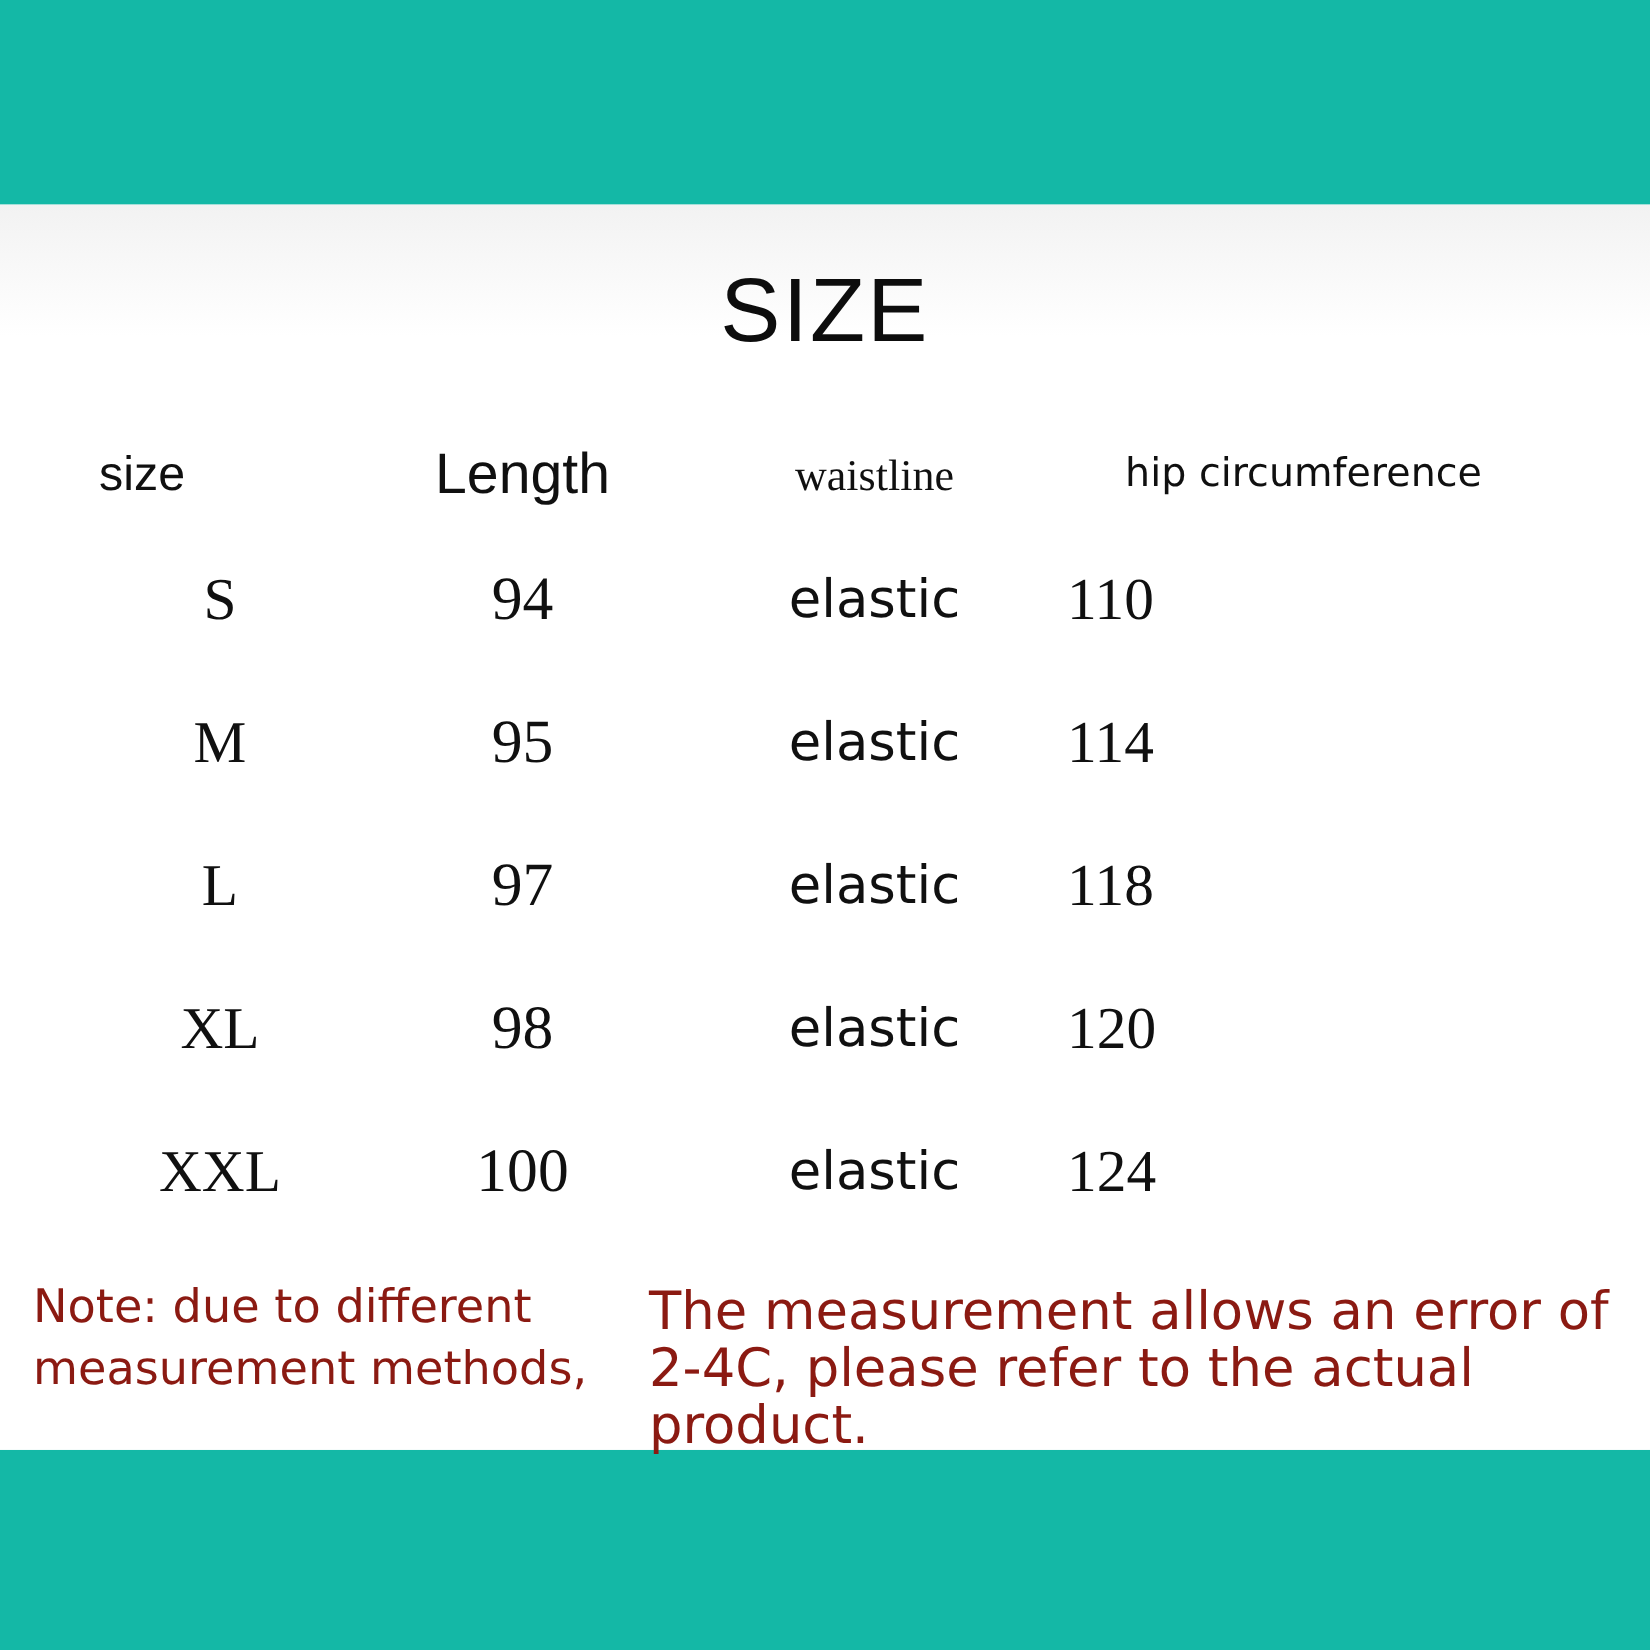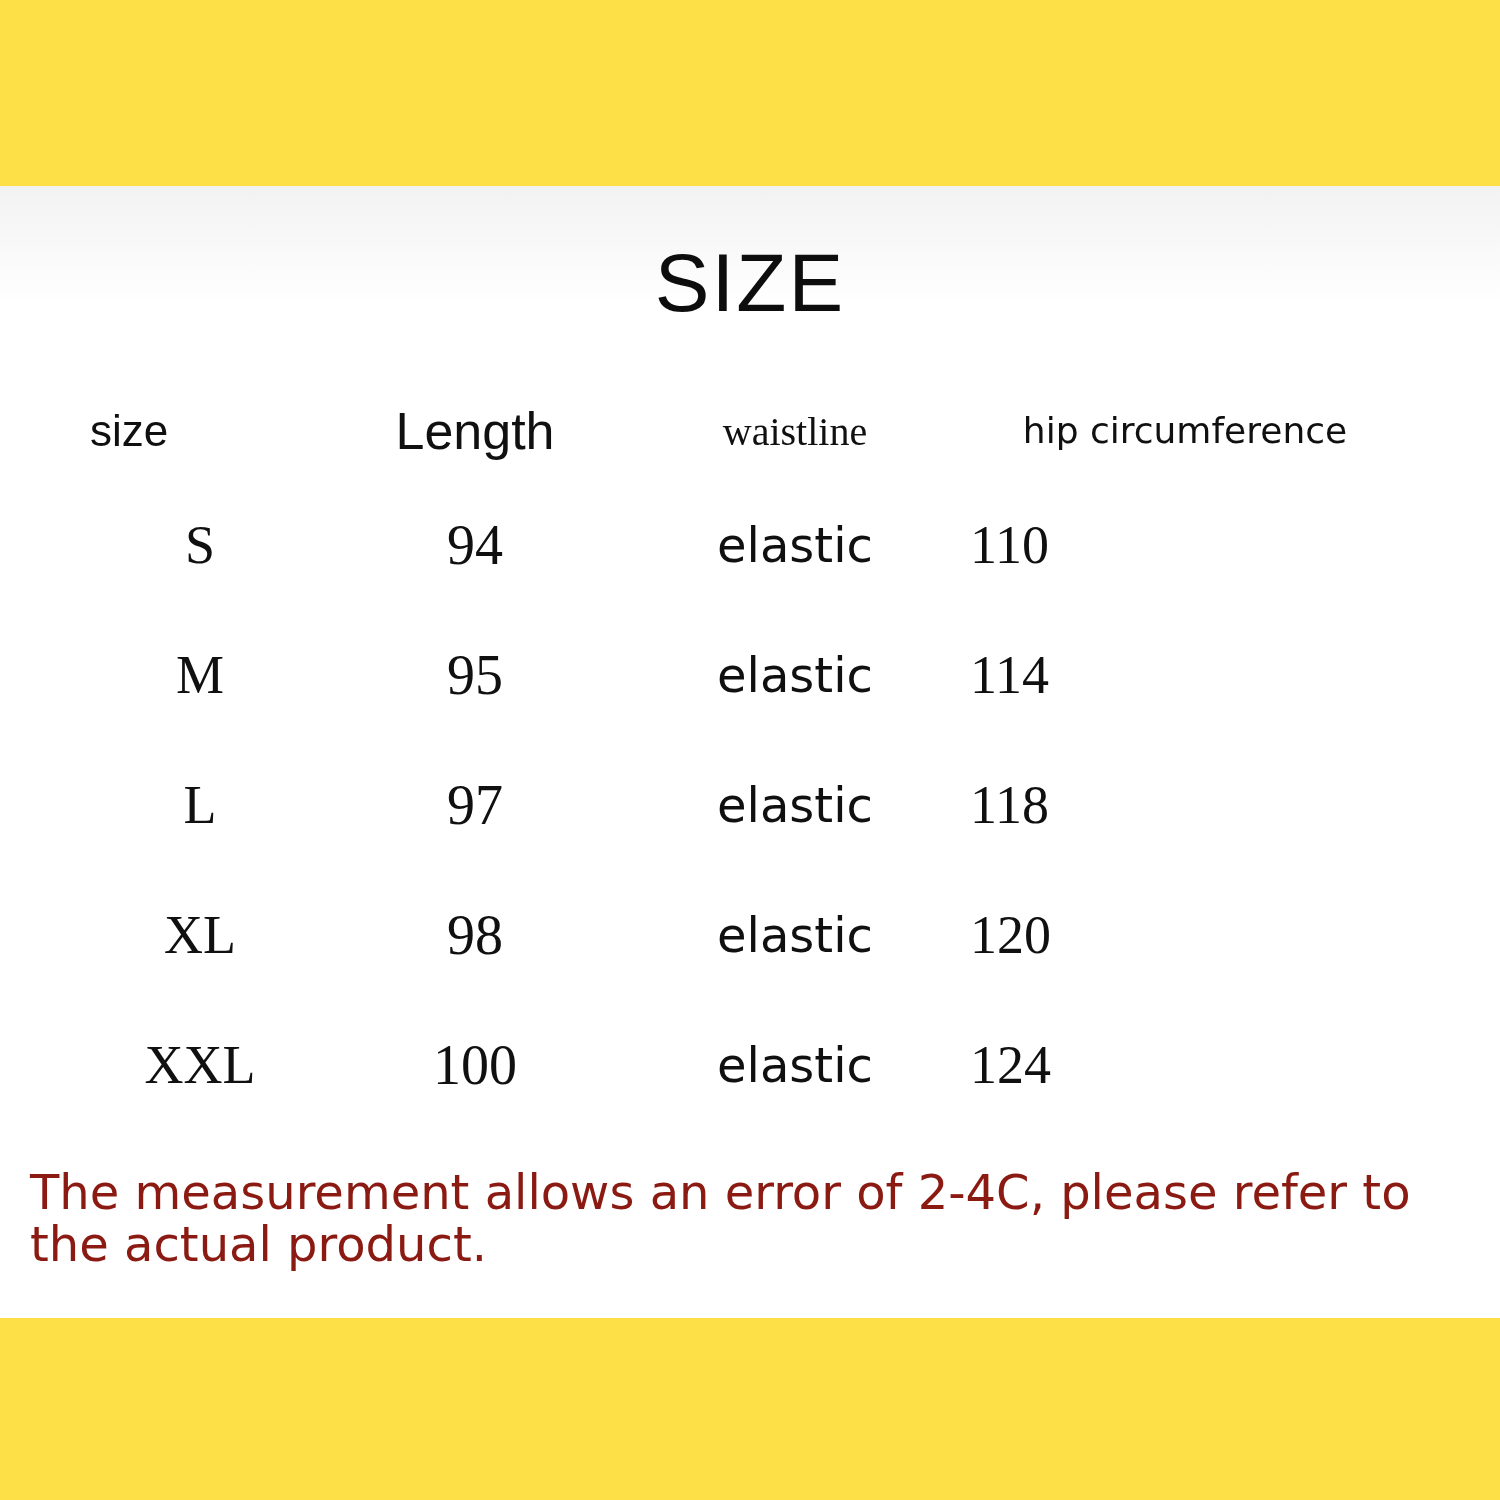--- a/index.html
+++ b/index.html
@@ -10,21 +10,21 @@
   body {
     width: 1500px;
     height: 1500px;
     font-family: "Liberation Sans", sans-serif;
     overflow: hidden;
   }
   .page {
     position: relative;
     width: 1500px;
     height: 1500px;
-    background: #fde047;
+    background: #14b8a6;
   }
   .chart-area {
     position: absolute;
     left: 0;
     top: 186px;
     width: 1500px;
     height: 1132px;
     background: #fdfdfd;
     background-image: linear-gradient(to bottom, #f2f2f2 0px, #ffffff 120px, #ffffff 100%);
   }
@@ -191,16 +191,17 @@
       <tr class="data-row">
         <td class="cell-size">XXL</td>
         <td class="cell-length">100</td>
         <td class="cell-waist">elastic</td>
         <td class="cell-hip">124</td>
       </tr>
     </tbody>
   </table>
 
   <div class="note-wrap">
+    <div class="note-left">Note: due to different measurement methods,</div>
     <div class="note-right">The measurement allows an error of 2-4C, please refer to the actual product.</div>
   </div>
 
 </div>
 
 </body></html>

